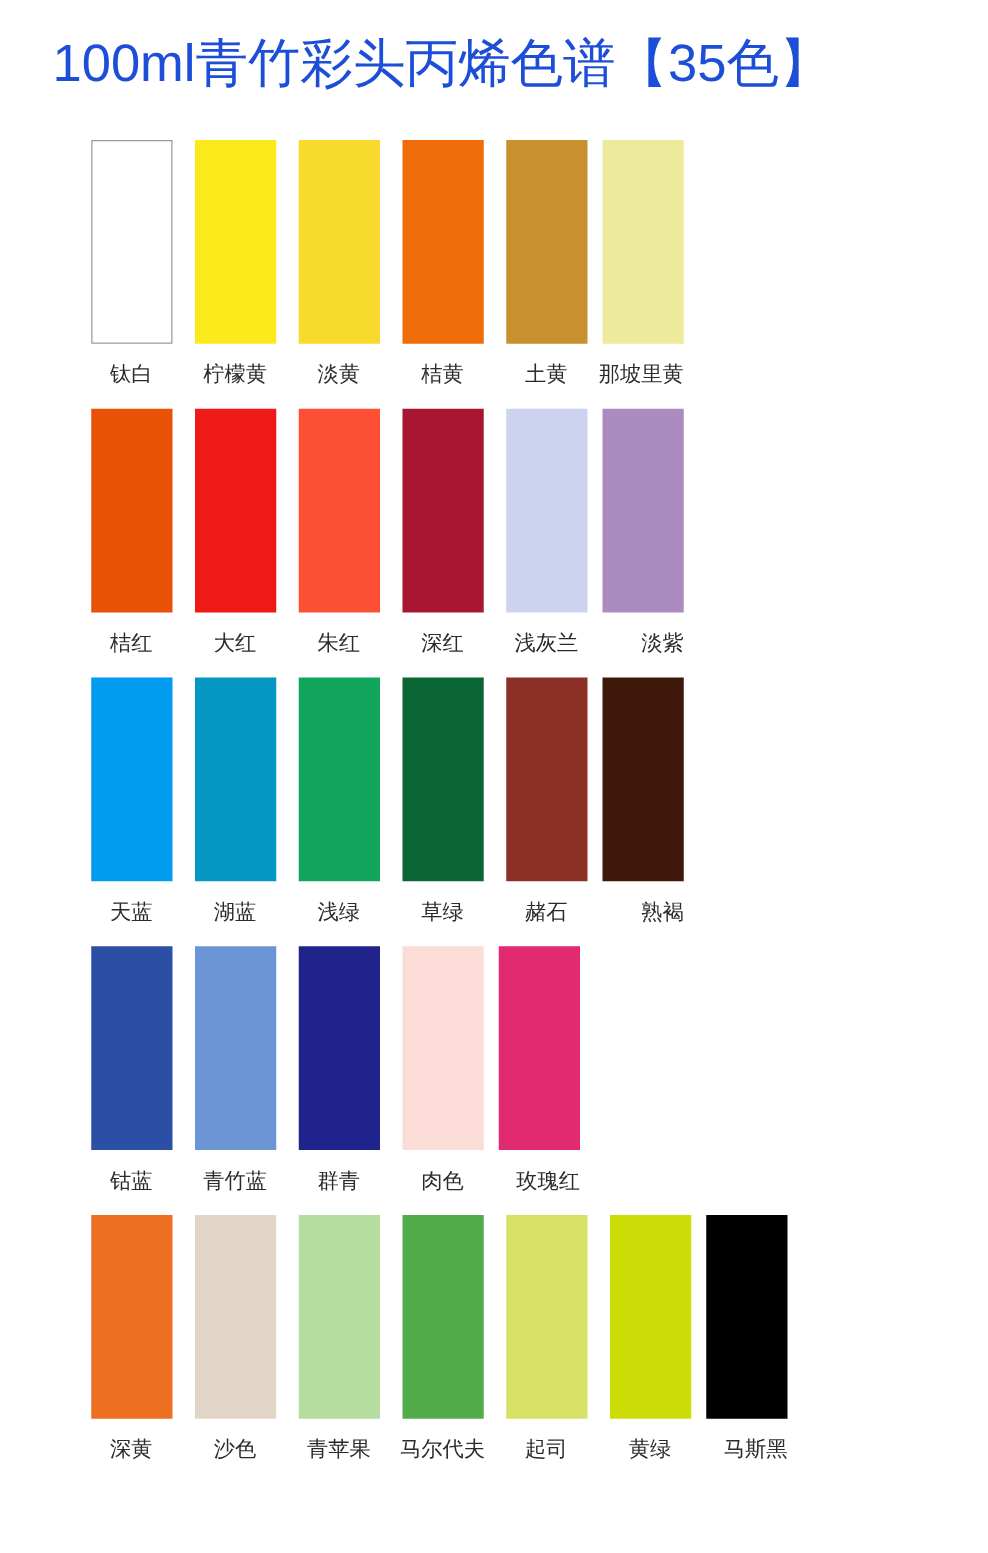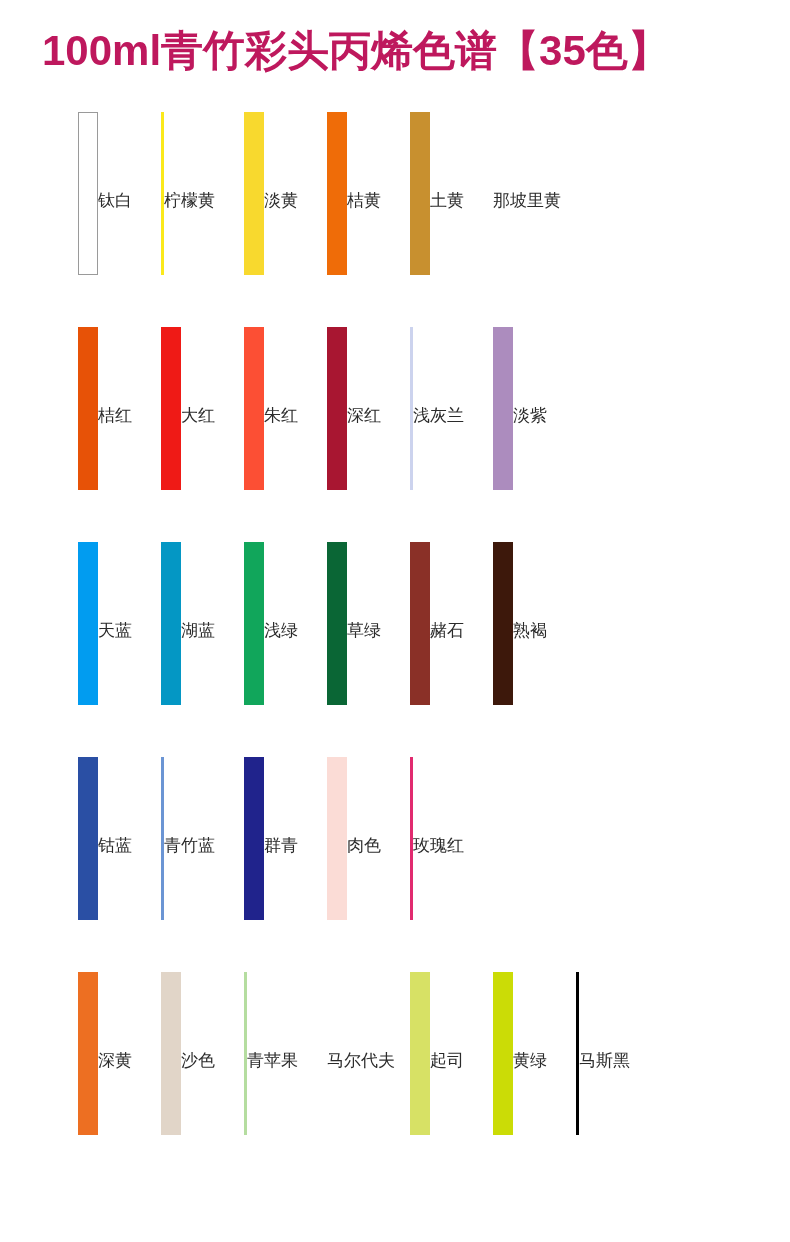--- a/index.html
+++ b/index.html
@@ -22,22 +22,22 @@
     box-sizing: border-box;
   }
   .title {
     position: absolute;
     left: 42px;
     top: 20px;
     width: 710px;
     height: 62px;
     line-height: 62px;
     font-size: 42px;
-    font-weight: bold;
-    color: #be185d;
+    font-weight: normal;
+    color: #1d4ed8;
     letter-spacing: 0px;
     white-space: nowrap;
     font-family: "Liberation Sans", "DejaVu Sans", sans-serif;
   }
   .swatch-grid {
     position: absolute;
     left: 78px;
     top: 112px;
     width: 634px;
   }
@@ -46,24 +46,26 @@
     flex-direction: row;
     justify-content: flex-start;
     align-items: flex-start;
     width: 634px;
     height: 215px;
   }
   .swatch-cell {
     width: 54px;
     margin-right: 29px;
     display: flex;
+    flex-direction: column;
     align-items: center;
   }
   .swatch-cell:last-child {
     margin-right: 0;
+    align-items: flex-end;
   }
   .swatch-chip {
     width: 65px;
     height: 163px;
     display: block;
     box-sizing: border-box;
   }
   .swatch-chip.bordered {
     border: 1px solid #9a9a9a;
   }

